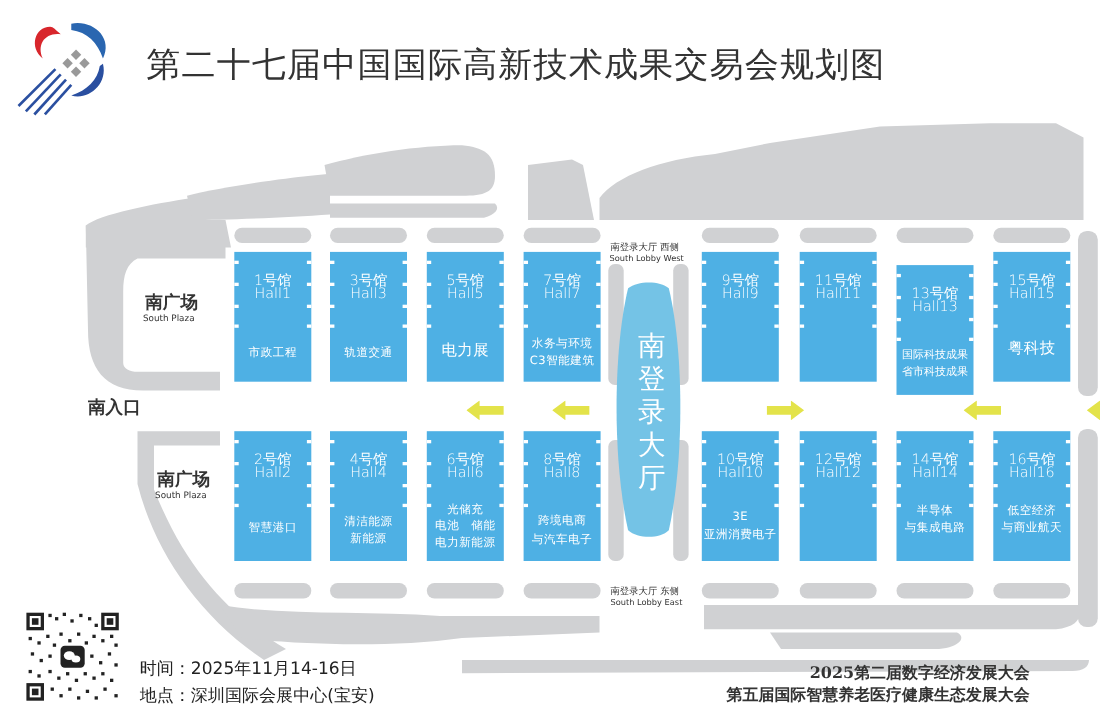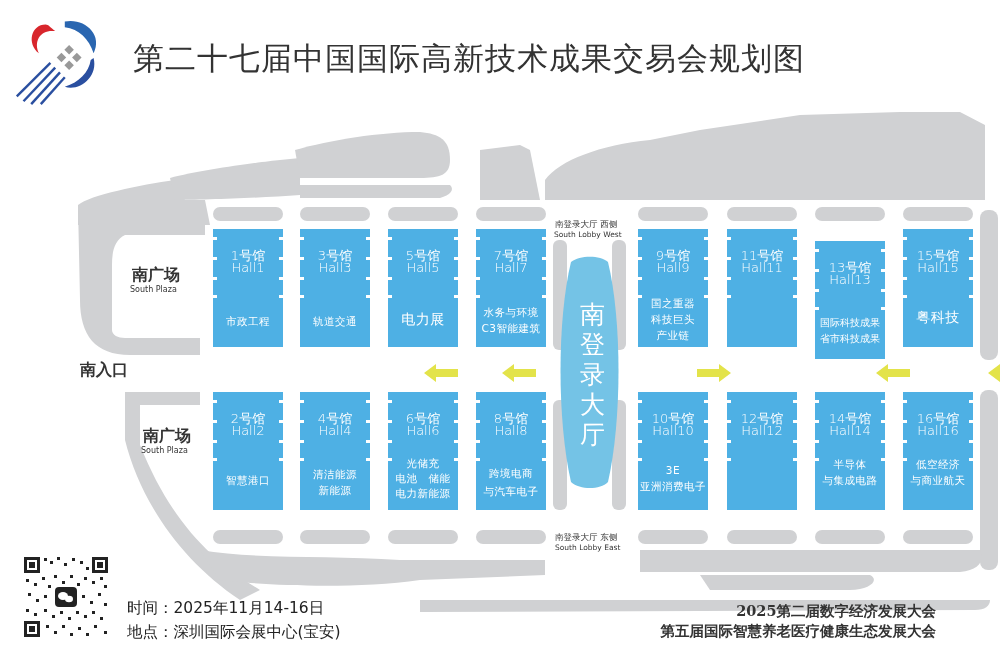--- a/index.html
+++ b/index.html
@@ -153,25 +153,20 @@
   <div class="hn">7号馆</div>
   <div class="he">Hall7</div>
   <div class="hd" style="top:75px;">
       <div>水务与环境</div>
       <div>C3智能建筑</div>
     </div>
 </div>
 <div class="hall" style="left:638px;top:229px;">
   <div class="hn">9号馆</div>
   <div class="he">Hall9</div>
-  <div class="hd" style="top:66px;">
-      <div>国之重器</div>
-      <div>科技巨头</div>
-      <div>产业链</div>
-    </div>
 </div>
 <div class="hall" style="left:727px;top:229px;">
   <div class="hn">11号馆</div>
   <div class="he">Hall11</div>
 </div>
 <div class="hall" style="left:815px;top:241px;">
   <div class="hn">13号馆</div>
   <div class="he">Hall13</div>
   <div class="hd" style="top:74px;font-size:10px;letter-spacing:0;">
       <div>国际科技成果</div>

